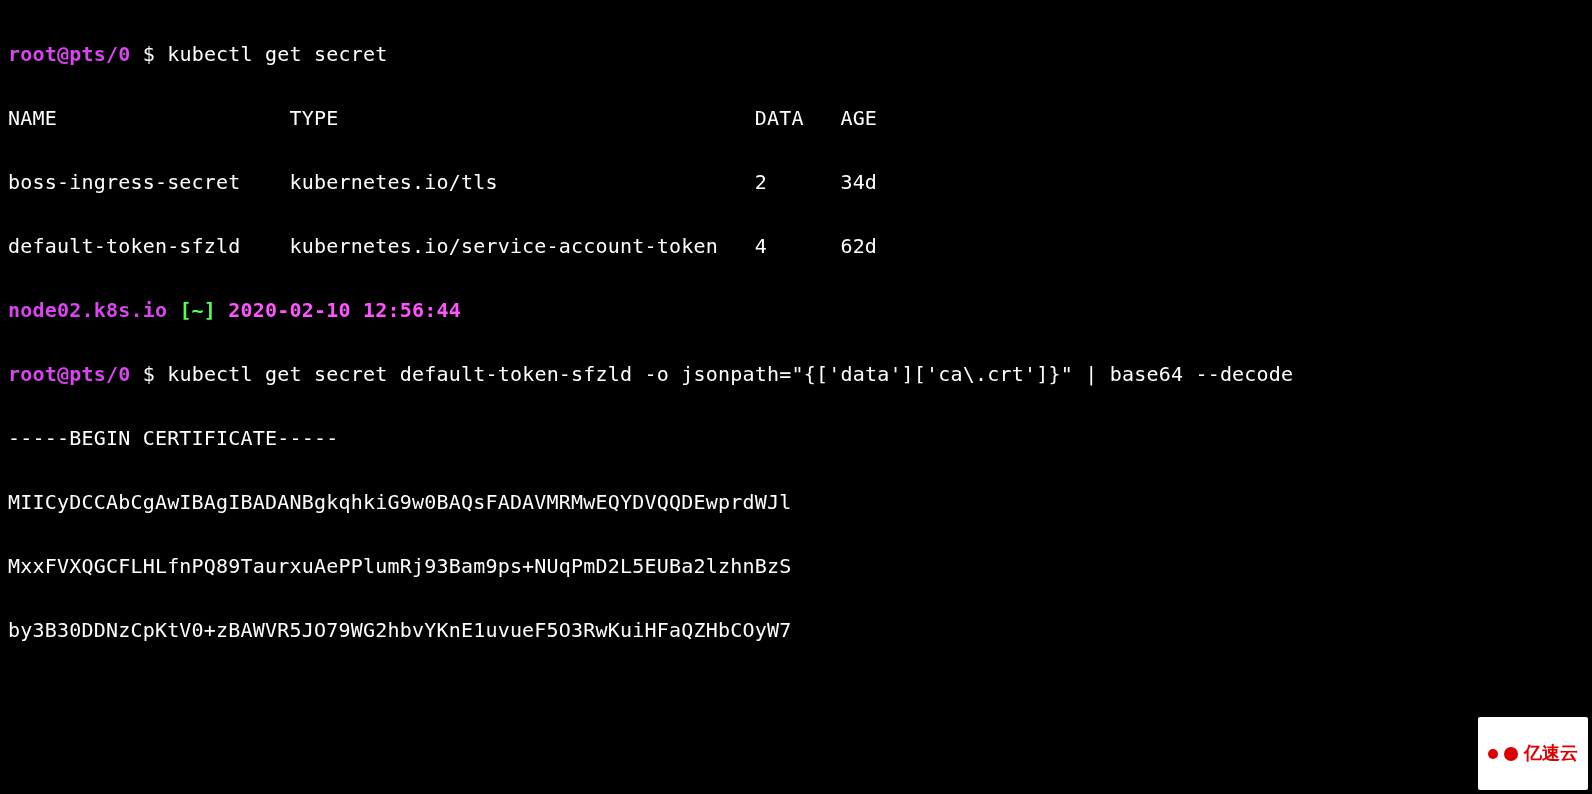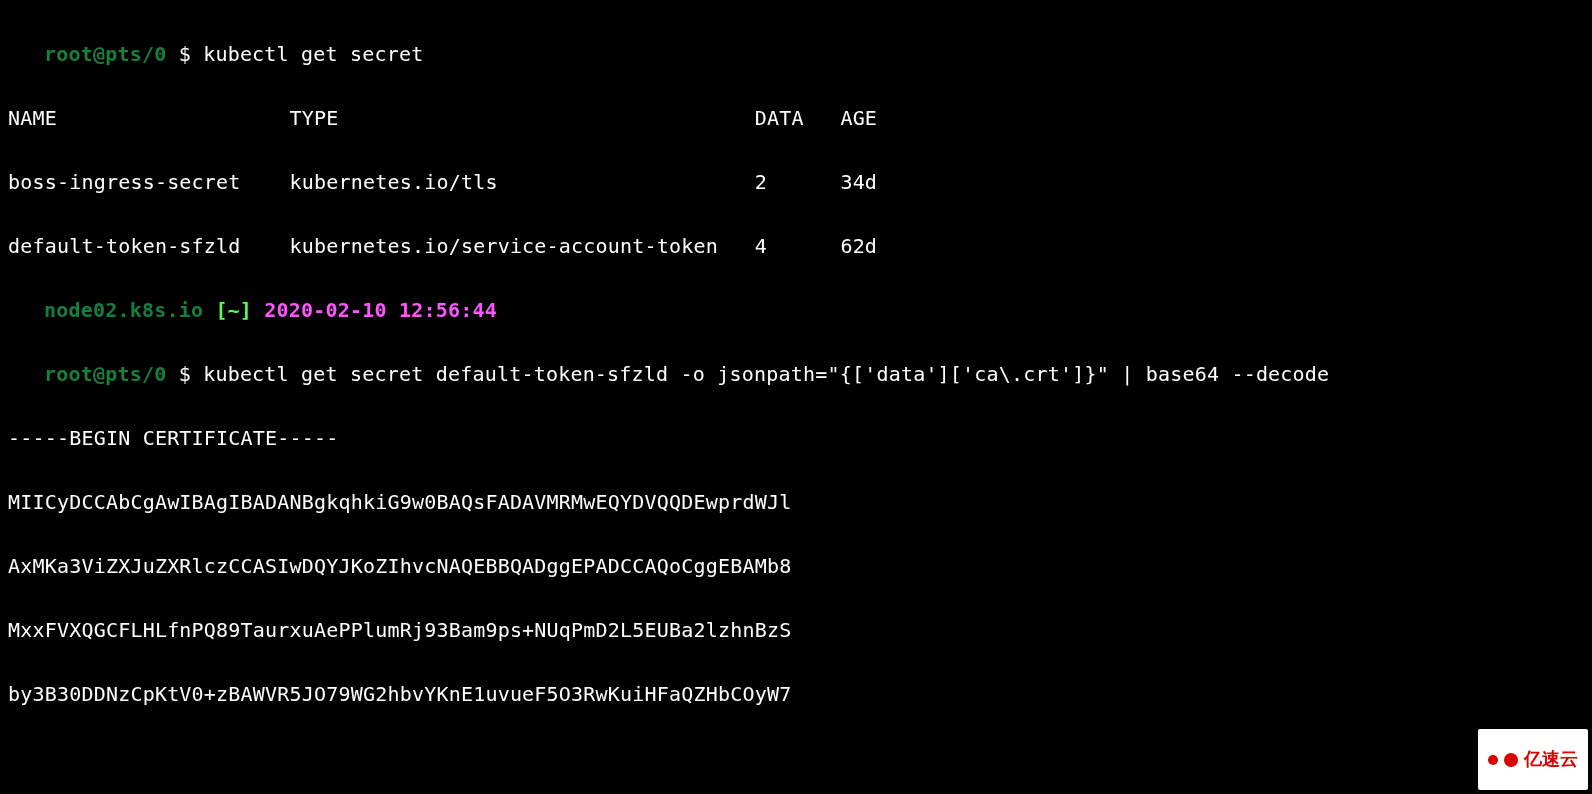--- a/index.html
+++ b/index.html
@@ -13,57 +13,56 @@
     width: 1592px;
     height: 794px;
     overflow: hidden;
     position: relative;
   }
   .terminal {
     padding: 6px 8px 0 8px;
     white-space: pre;
     letter-spacing: 0.2px;
   }
-  .yellow { color: #15803d; font-weight: bold; margin-left: 36px; }
+  .yellow { color: #d946ef; font-weight: bold; }
   .green  { color: #55ff55; font-weight: bold; }
   .magenta{ color: #ff55ff; font-weight: bold; }
   .white  { color: #ffffff;  }
   .header { color: #ffffff; }
   .row    { color: #ffffff; }
   .watermark {
     position: absolute;
     right: 4px;
     bottom: 4px;
     background: #fff;
     color: #d00;
     font-family: sans-serif;
     font-size: 18px;
     font-weight: bold;
-    padding: 16px 10px;
+    padding: 22px 10px;
     border-radius: 2px;
     display: flex;
     align-items: center;
     gap: 6px;
   }
   .watermark .dot1 { width:10px;height:10px;border-radius:50%;background:#d00;display:inline-block;}
   .watermark .dot2 { width:14px;height:14px;border-radius:50%;background:#d00;display:inline-block;}
 </style>
 </head>
 <body>
 
 <div class="terminal">
 <div><span class="yellow">root@pts/0</span><span class="white"> $ </span><span class="white">kubectl get secret</span></div>
 <div class="header">NAME                   TYPE                                  DATA   AGE</div>
 <div class="row">boss-ingress-secret    kubernetes.io/tls                     2      34d</div>
 <div class="row">default-token-sfzld    kubernetes.io/service-account-token   4      62d</div>
 <div><span class="yellow">node02.k8s.io</span><span class="green"> [~] </span><span class="magenta">2020-02-10 12:56:44</span></div>
 <div><span class="yellow">root@pts/0</span><span class="white"> $ </span><span class="white">kubectl get secret default-token-sfzld -o jsonpath="{['data']['ca\.crt']}" | base64 --decode</span></div>
 <div class="white">-----BEGIN CERTIFICATE-----</div>
 <div class="white">MIICyDCCAbCgAwIBAgIBADANBgkqhkiG9w0BAQsFADAVMRMwEQYDVQQDEwprdWJl</div>
-<div class="white">AxMKa3ViZXJuZXRlczCCASIwDQYJKoZIhvcNAQEBBQADggEPADCCAQoCggEBAMb8</div>
 <div class="white">MxxFVXQGCFLHLfnPQ89TaurxuAePPlumRj93Bam9ps+NUqPmD2L5EUBa2lzhnBzS</div>
 <div class="white">by3B30DDNzCpKtV0+zBAWVR5JO79WG2hbvYKnE1uvueF5O3RwKuiHFaQZHbCOyW7</div>
 
 
 
 
 
 
 
 

